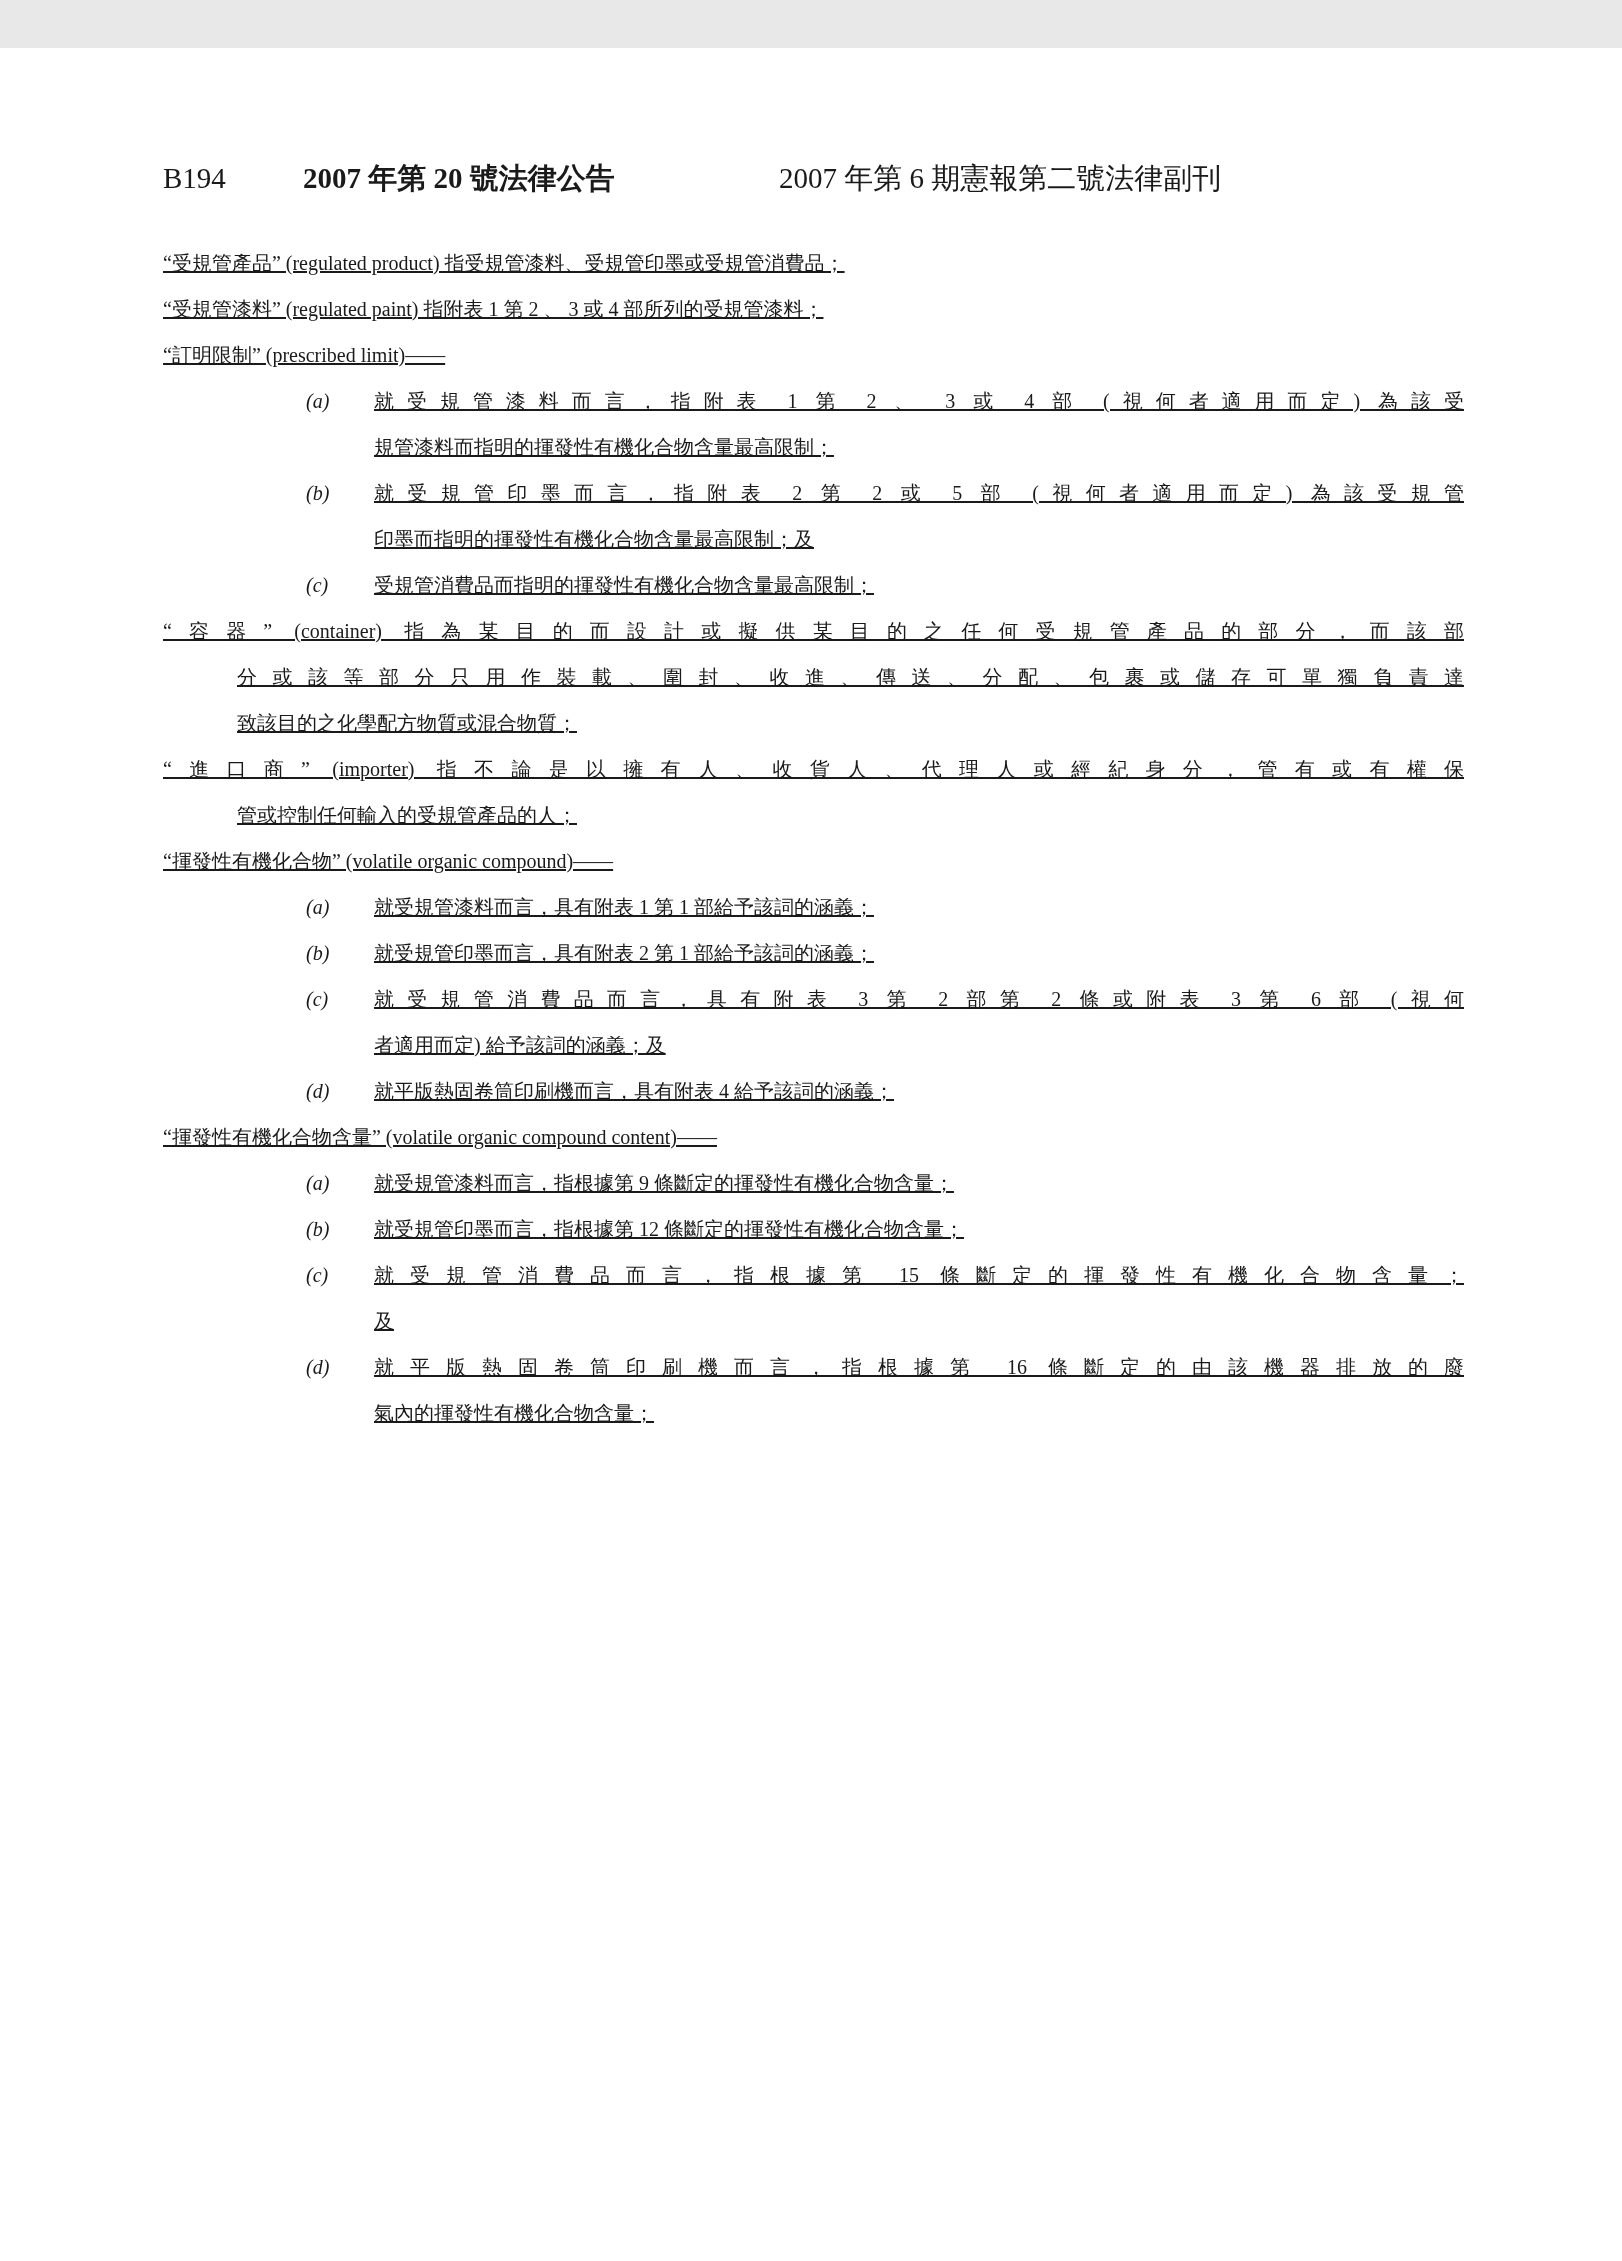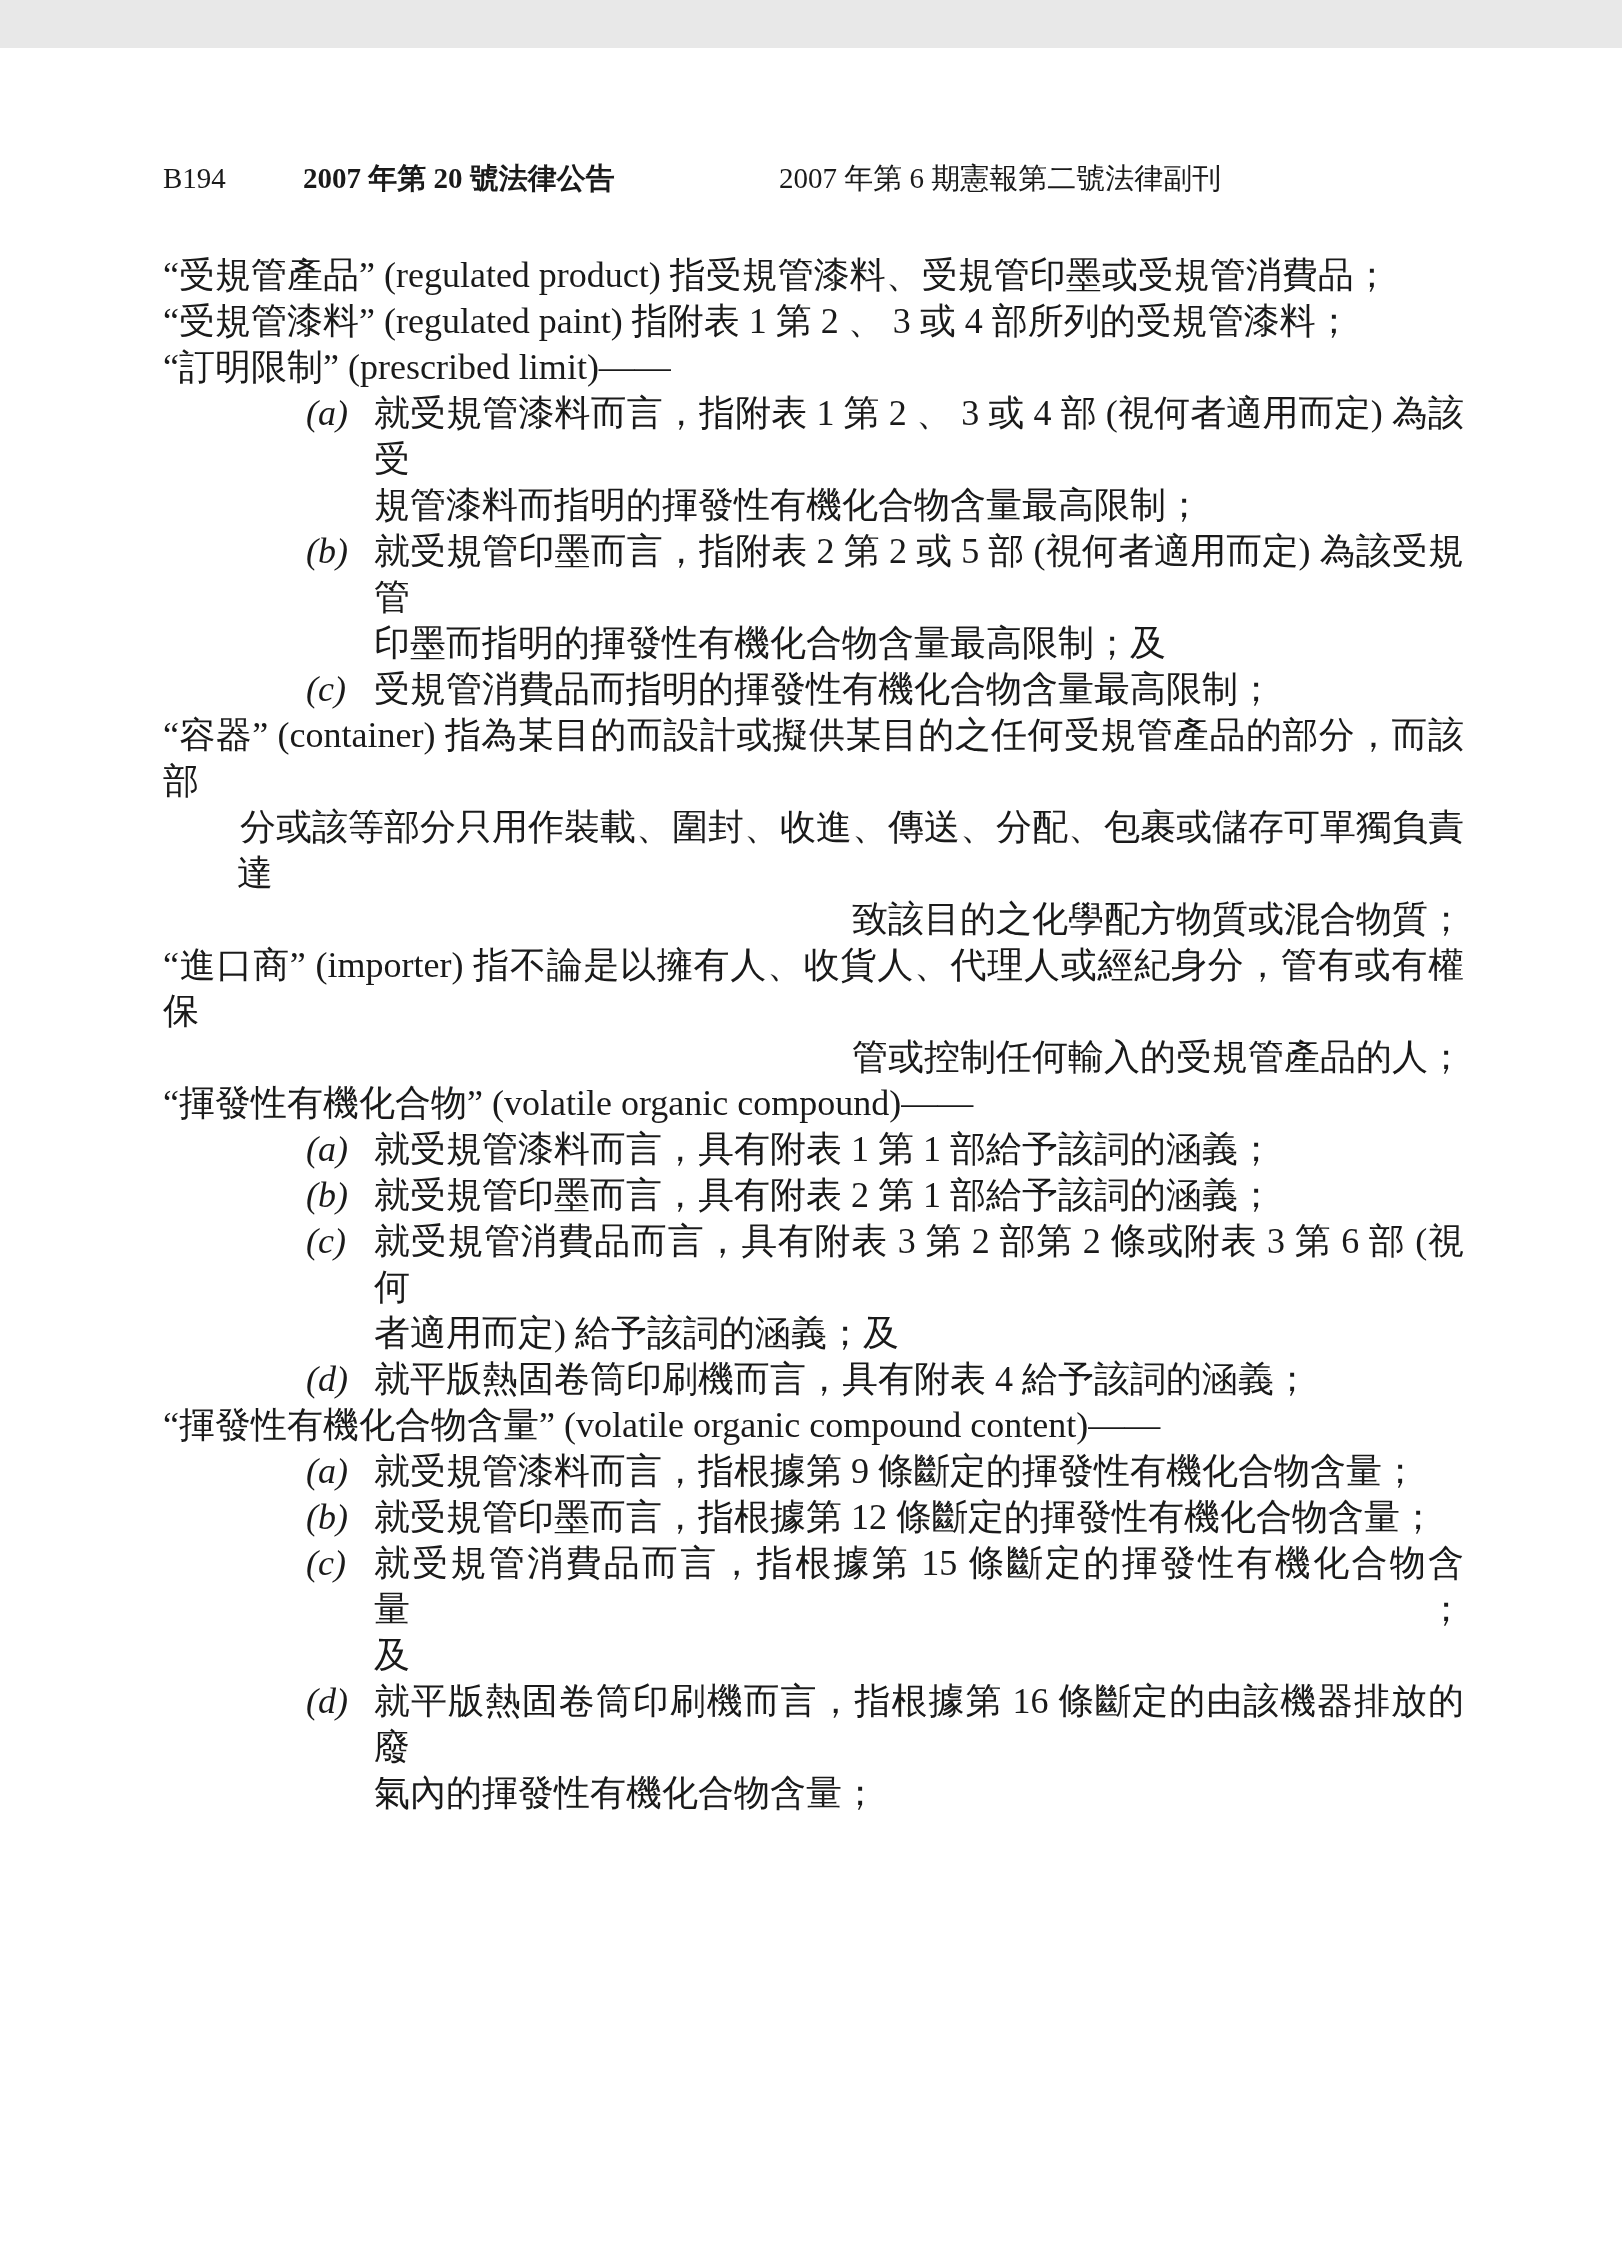--- a/index.html
+++ b/index.html
@@ -20,32 +20,33 @@
     height: 34px;
     font-size: 29px;
     line-height: 34px;
     white-space: nowrap;
   }
   .h-num { position: absolute; left: 0; top: 0; }
   .h-t1  { position: absolute; left: 140px; top: 0; font-weight: bold; }
   .h-t2  { position: absolute; left: 616px; top: 0; text-align: right; }
   .document-body {
     position: absolute;
-    top: 204px;
+    top: 192px;
     left: 163px;
     width: 1301px;
-    font-size: 36px;
+    font-size: 20px;
     line-height: 46px;
+    text-decoration: underline;
   }
   .para { margin: 0; padding: 0; }
   .line { position: relative; text-align: left; }
   
   .line.fill { text-align: justify; text-align-last: justify; }
   
-  .definition .line.cont { margin-left: 74px; text-align: right; }
+  .definition .line.cont { margin-left: 74px; }
   
   .item .line { margin-left: 211px; }
   .item .label {
     position: absolute;
     left: -68px;
     top: 0;
     font-style: italic;
     text-align: left;
   }
 </style>

